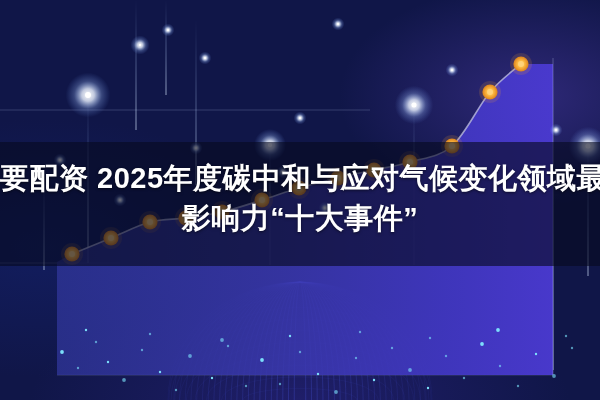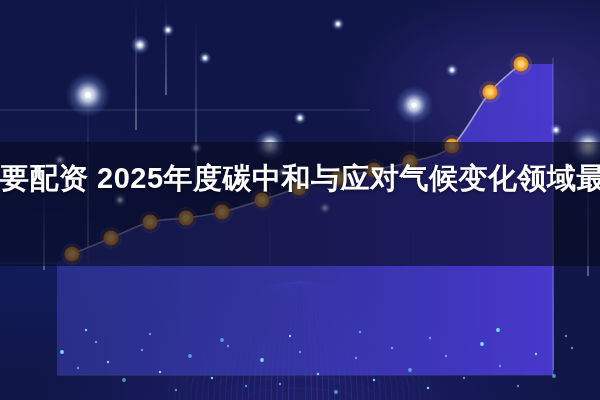--- a/index.html
+++ b/index.html
@@ -313,15 +313,16 @@
       </g>
     <g id="g-frame">
         <line x1="553" y1="58" x2="553" y2="375" stroke="#c6d4f5" stroke-opacity="0.3" stroke-width="1"></line>
       </g>
   </svg>
 
   <div class="title-scrim"></div>
 
   <div class="title-block">
     <span class="title-line1">要配资 2025年度碳中和与应对气候变化领域最具</span>
+    <span class="title-line2">影响力“十大事件”</span>
   </div>
 
 </div>
 
 </body></html>

